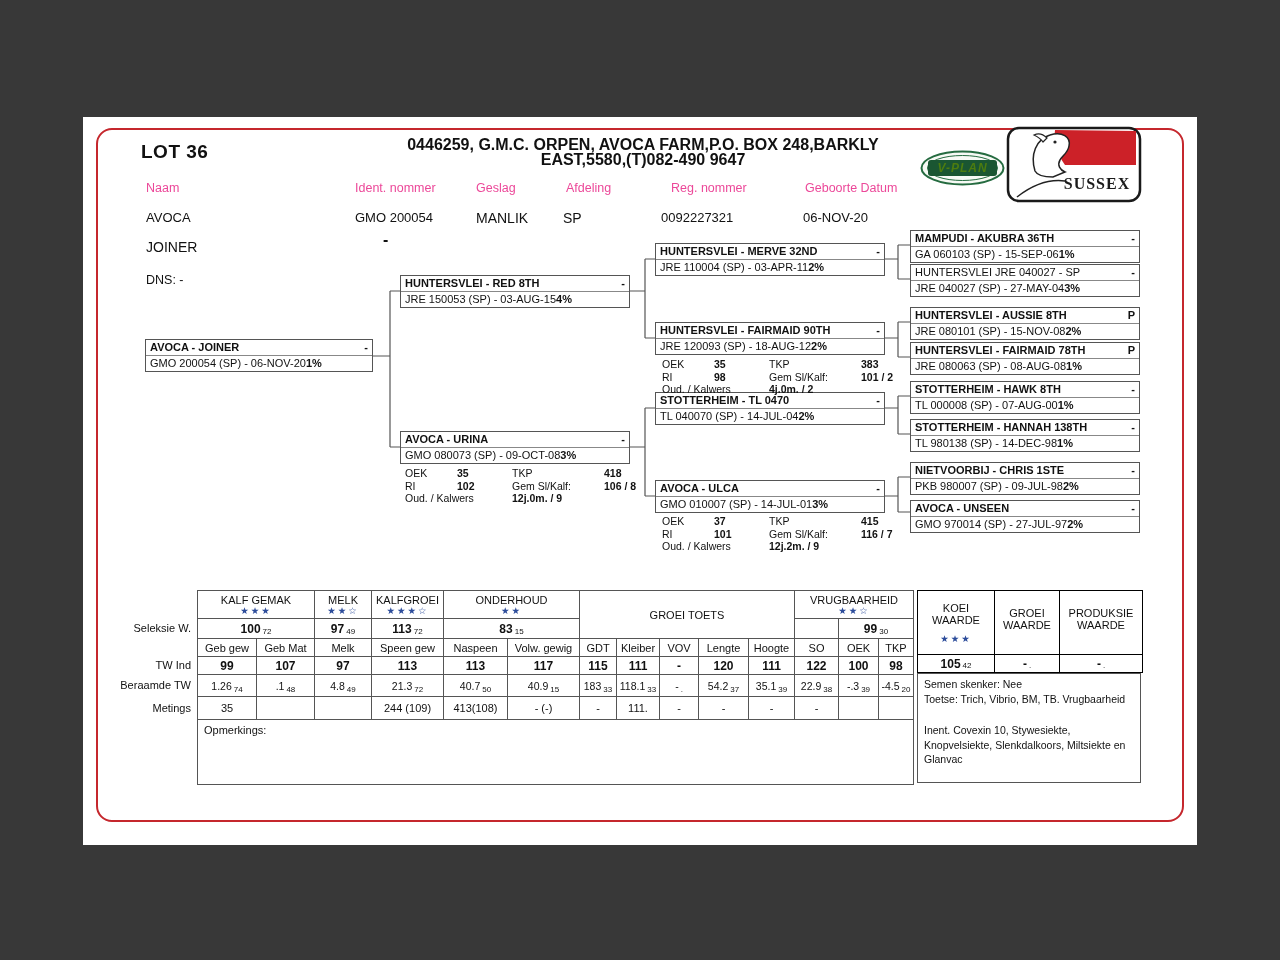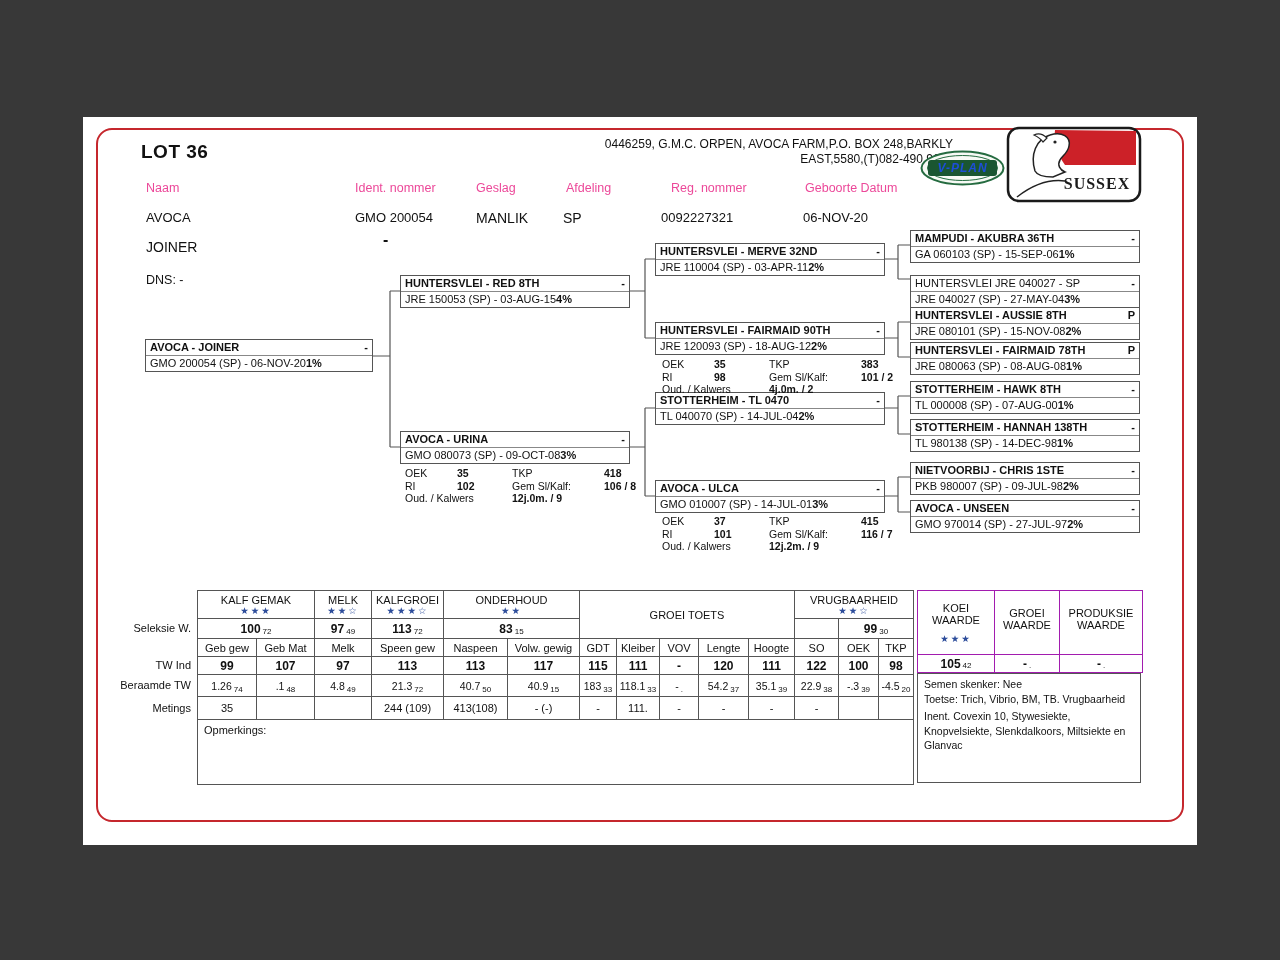--- a/index.html
+++ b/index.html
@@ -5,57 +5,57 @@
   html,body{margin:0;padding:0}
   body{width:1280px;height:960px;position:relative;background:#383838;
        font-family:"Liberation Sans",sans-serif;color:#111;overflow:hidden}
   #card{position:absolute;left:83px;top:117px;width:1114px;height:728px;background:#fff}
   #frame{position:absolute;left:13px;top:11px;width:1084px;height:690px;
          border:2px solid #c5272d;border-radius:16px}
   .abs{position:absolute}
   .b{font-weight:bold}
   
   #lot{left:58px;top:24px;font-size:19px;font-weight:bold;letter-spacing:.5px}
-  #addr{left:250px;top:20px;width:620px;text-align:right;font-size:12px;font-weight:normal;line-height:15px}
+  #addr{left:250px;top:20px;width:620px;text-align:center;font-size:16px;font-weight:bold;line-height:15px}
   .flabel{font-size:12.5px;color:#ec4899}
   .fvalue{font-size:13px;font-weight:normal}
   
   .pbox{position:absolute;width:230px;background:#fff;border:1px solid #555;
         font-size:11px;line-height:15px;z-index:2;box-sizing:border-box}
   .pl1{display:flex;justify-content:space-between;padding:0 4px;border-bottom:1px solid #888;font-weight:bold}
   .pl1.plain{font-weight:normal}
   .pl2{display:flex;padding:0 4px}
   .pct{font-weight:bold}
   .stats{position:absolute;display:grid;grid-template-columns:52px 55px 92px auto;
          font-size:10.5px;line-height:12.5px;z-index:2}
   .stats .sv{font-weight:bold}
   #lines{position:absolute;left:0;top:0;z-index:1}
   
   .tbl{position:absolute;left:114px;top:473px;display:grid;
        grid-template-columns:58px 57px 56px 71px 63px 71px 36px 42px 38px 49px 45px 43px 39px 34px;
        grid-template-rows:27px 19px 17px 17px 21px 22px 64px;
        gap:1px;padding:1px;background:#555;z-index:2}
   .tblR{position:absolute;left:834px;top:473px;display:grid;
        grid-template-columns:76px 64px 82px;grid-template-rows:63px 17px;
-       gap:1px;padding:1px;background:#a21caf;z-index:2}
+       gap:1px;padding:1px;background:#000000;z-index:2}
   .c{background:#fff;display:flex;align-items:center;justify-content:center;
      font-size:11px;white-space:nowrap}
   .gh{flex-direction:column;line-height:12px;text-align:center}
   .stars{color:#2d4d9b;font-size:9.5px;letter-spacing:2px;line-height:10px}
   .selv{font-size:12px;font-weight:bold}
   .twv{font-size:12px;font-weight:bold}
   .sub{font-size:8px;margin-left:2px;align-self:flex-end;transform:translateY(-2px);font-weight:normal}
   .opm{display:block;text-align:left;padding:2px 6px;font-size:11px;line-height:16px}
   #notes{position:absolute;left:834px;top:556px;width:224px;height:110px;border:1px solid #555;
          background:#fff;font-size:10.5px;line-height:14.5px;padding:3px 6px;box-sizing:border-box;z-index:2}
-  #notes .gap{margin-top:3px}
+  #notes .gap{margin-top:17px}
   .rowlab{position:absolute;left:4px;width:104px;text-align:right;font-size:11px;z-index:2}
   
   #vplan{left:837px;top:33px;width:85px;height:36px;z-index:3}
-  #vplan span{position:absolute;left:0;top:11px;width:85px;text-align:center;color:#1d4ed8;
+  #vplan span{position:absolute;left:0;top:11px;width:85px;text-align:center;color:#4d7c0f;
               font-size:12px;font-weight:bold;font-style:italic;letter-spacing:1px}
   #sussex{left:922px;top:8px;width:138px;height:82px;z-index:3}
   #sussex span{position:absolute;left:52px;top:50px;width:80px;text-align:center;color:#1a1a1a;
                font-family:"Liberation Serif",serif;font-size:16px;font-weight:bold;letter-spacing:1px}
 </style>
 </head>
 <body>
 
 <div id="card">
   <div id="frame"></div>
@@ -194,21 +194,21 @@
     <div class="pl1">
         <span>MAMPUDI -  AKUBRA 36TH</span>
         <span>-</span>
       </div>
     <div class="pl2">
         <span>GA  060103 (SP) - 15-SEP-06</span>
         <span class="pct">1%</span>
       </div>
   </div>
 
-  <div class="pbox" style="left:827px;top:158px">
+  <div class="pbox" style="left:827px;top:147px">
     <div class="pl1 plain">
         <span>HUNTERSVLEI JRE 040027 - SP</span>
         <span class="b">-</span>
       </div>
     <div class="pl2">
         <span>JRE 040027 (SP) - 27-MAY-04</span>
         <span class="pct">3%</span>
       </div>
   </div>
 

